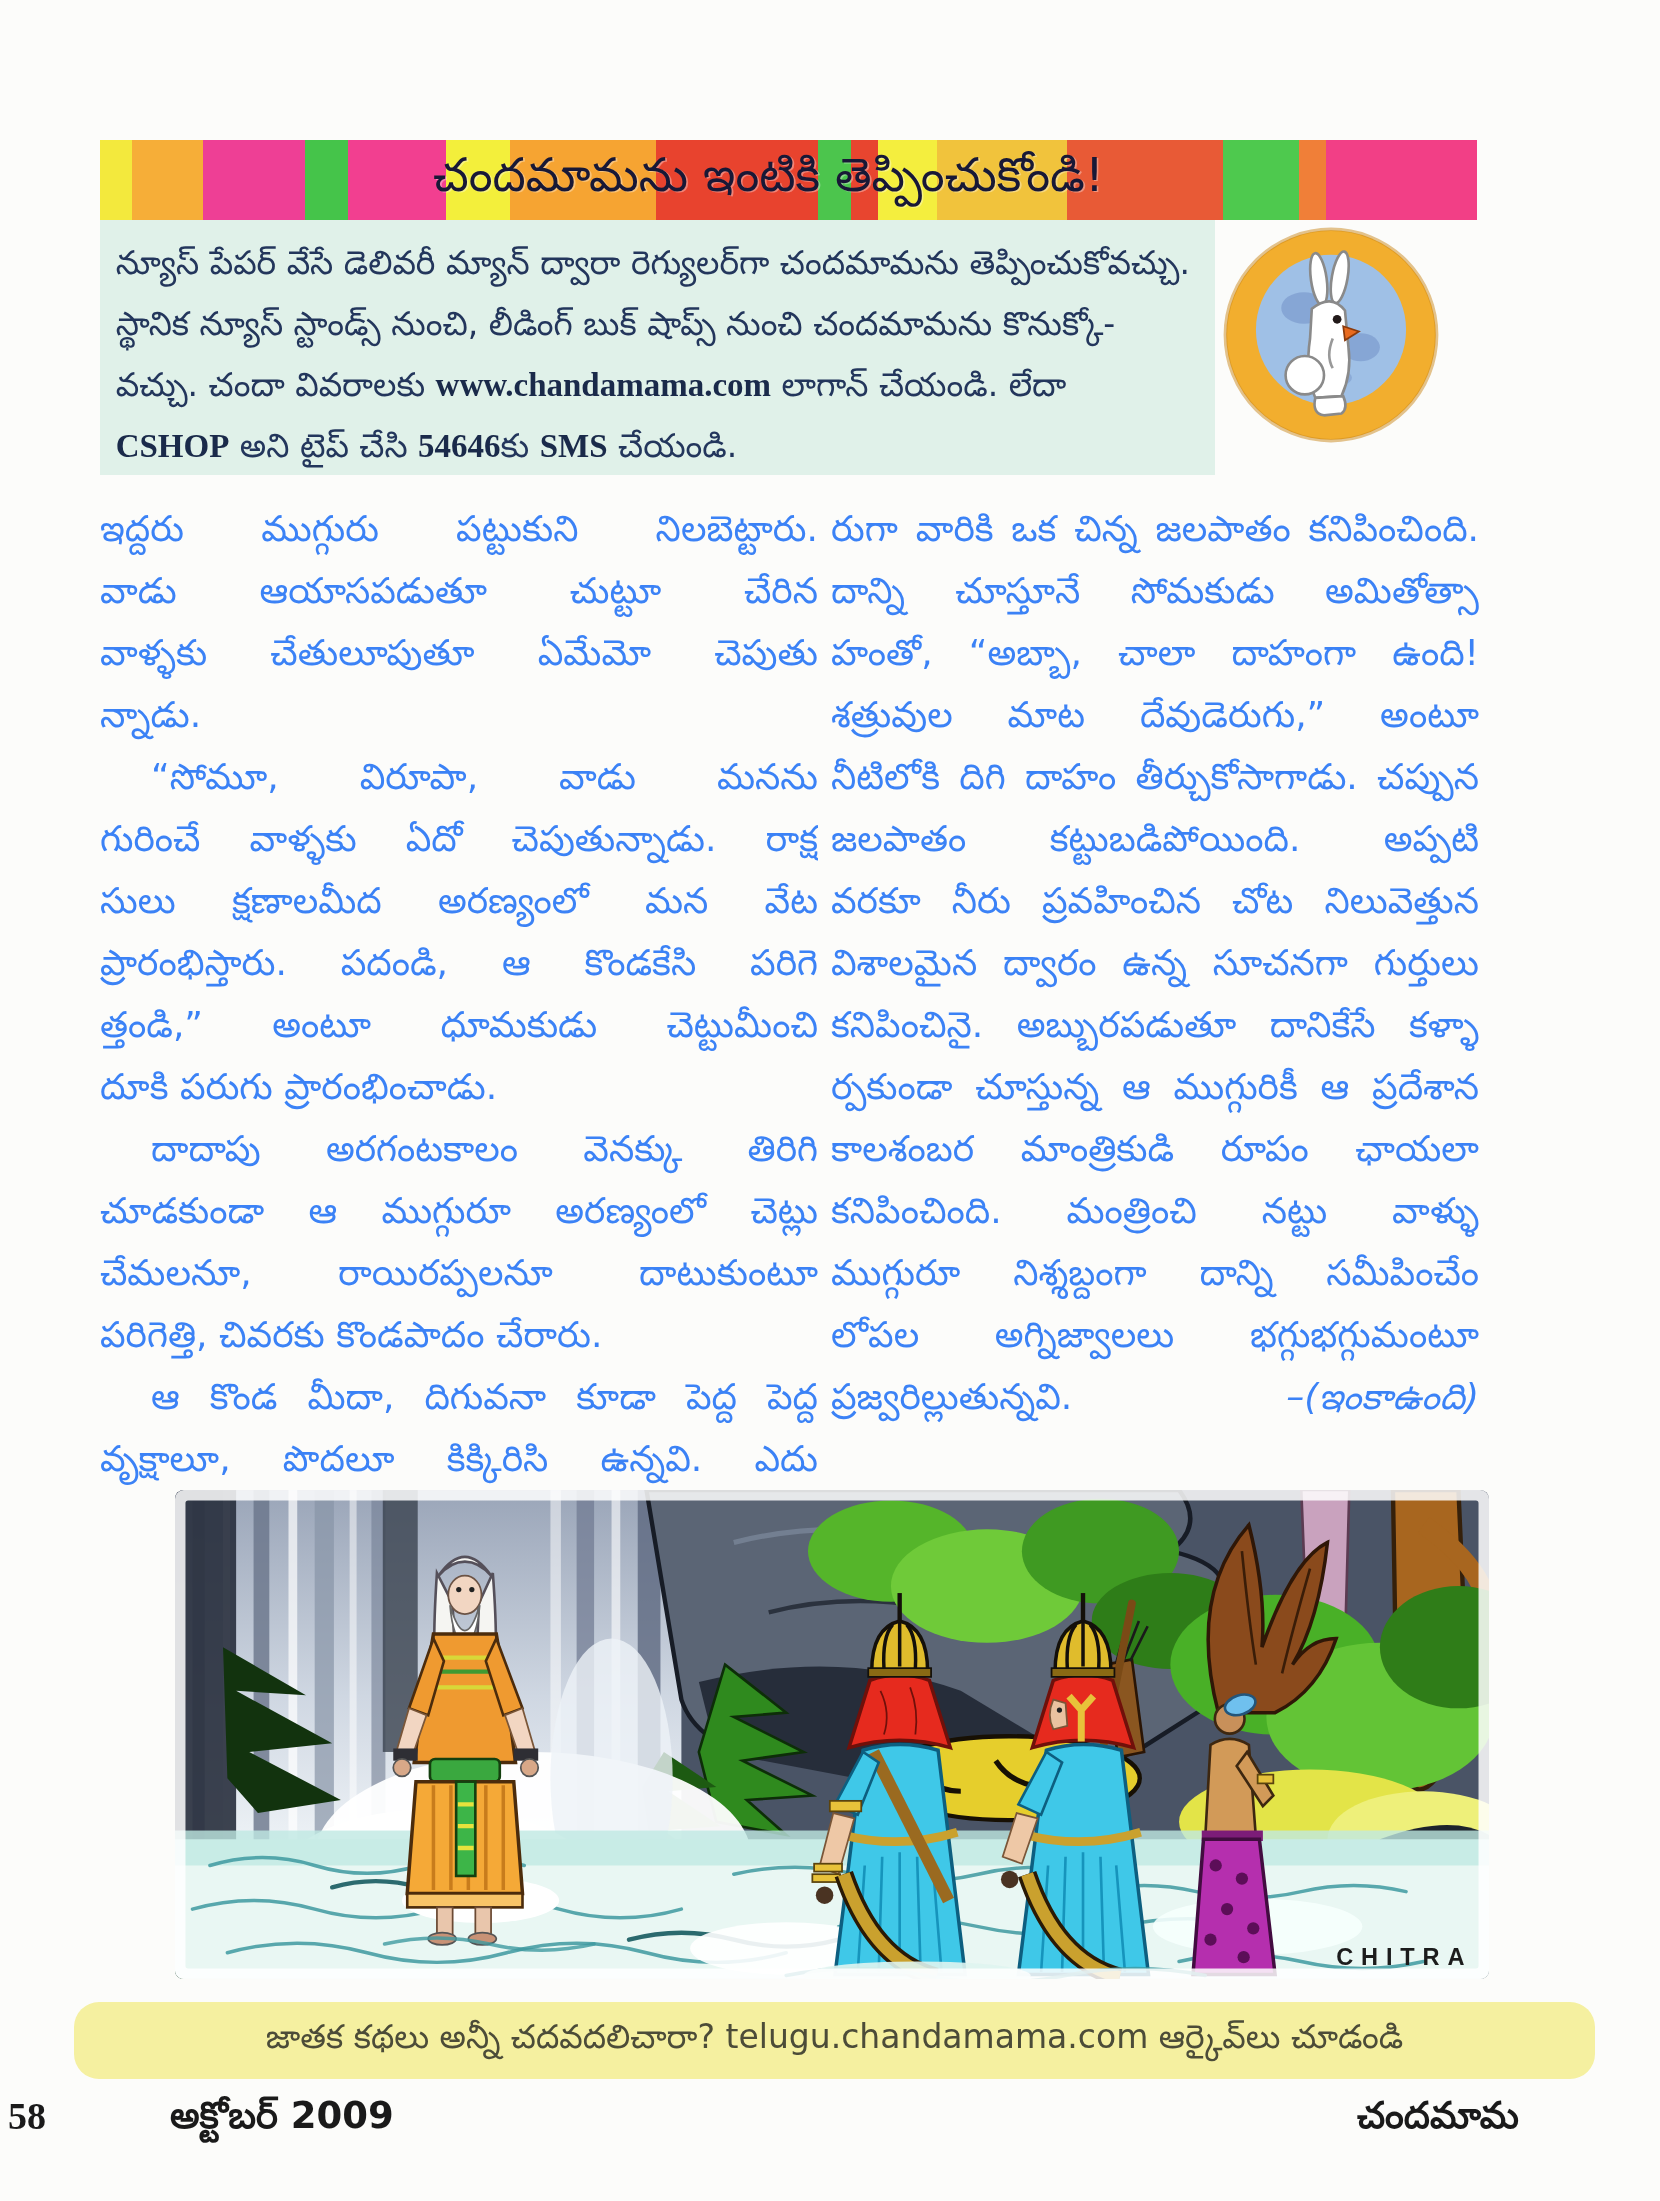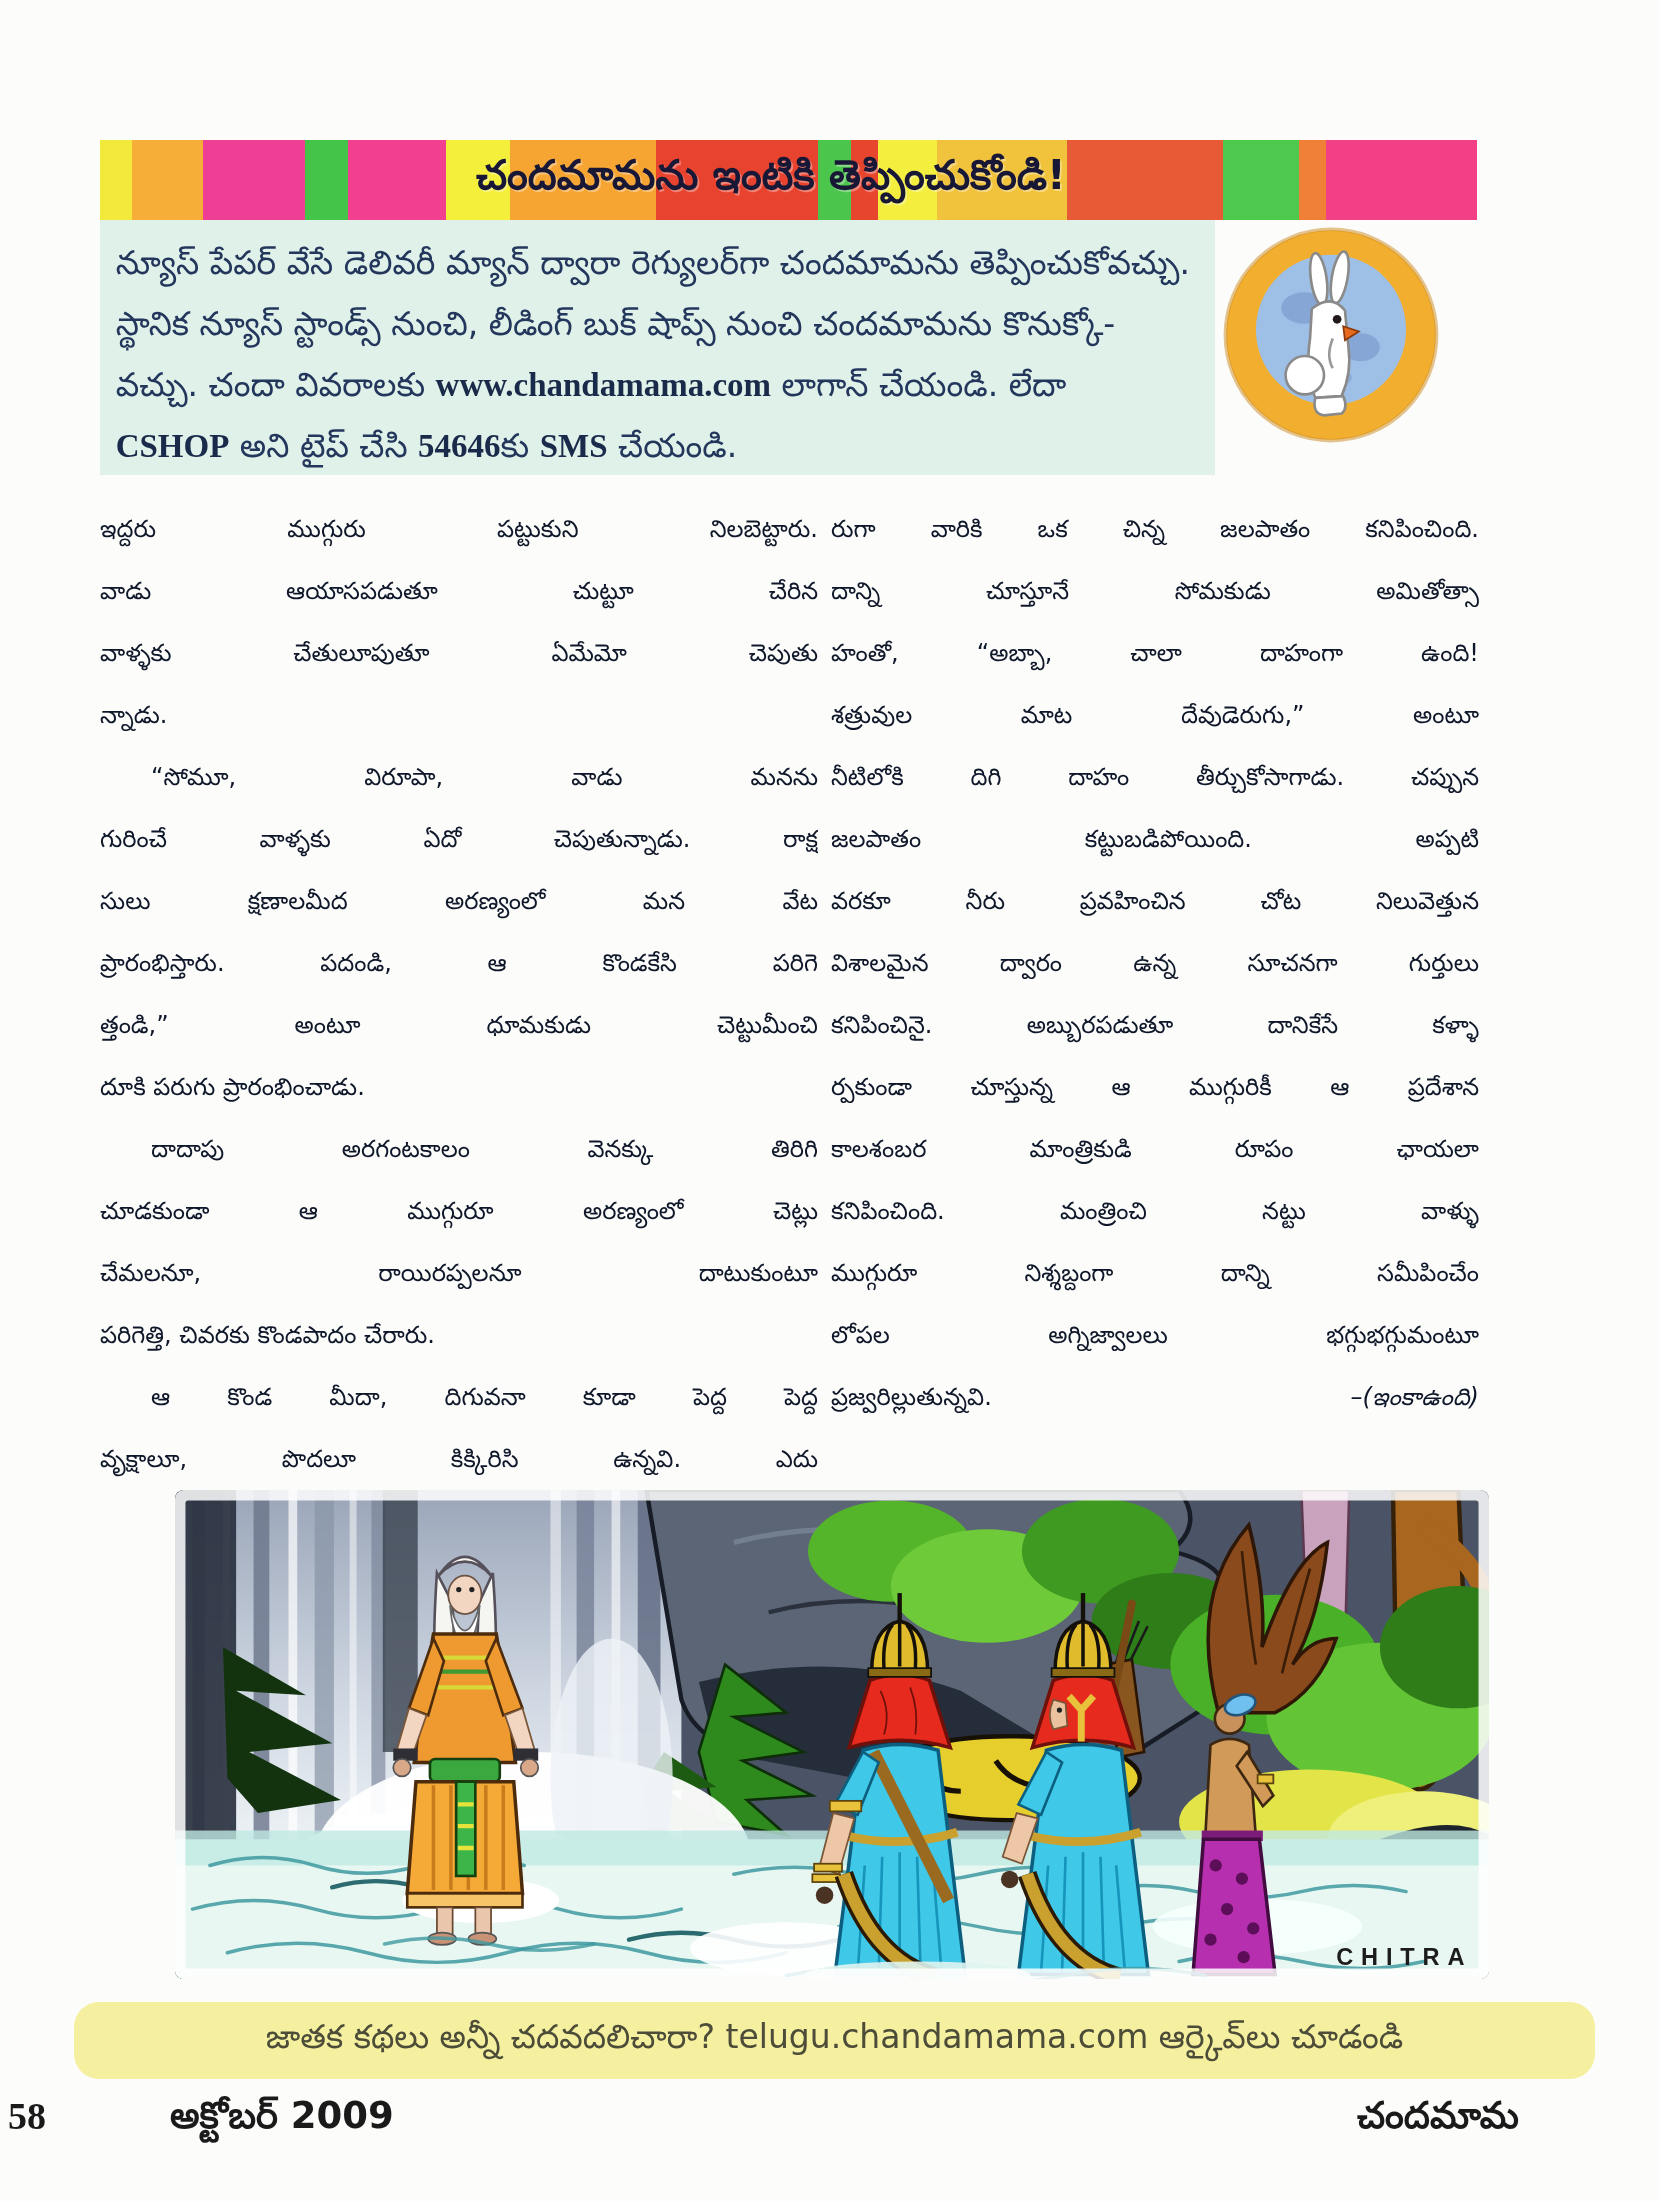--- a/index.html
+++ b/index.html
@@ -7,35 +7,35 @@
     position:relative;width:1660px;height:2201px;margin:0 auto;
     background:#fcfcfa;overflow:hidden;
     font-family:"DejaVu Sans","Liberation Sans",sans-serif;color:#111;
   }
   
   .banner{position:absolute;left:100px;top:140px;width:1377px;height:80px;}
   .banner-stripes{display:flex;width:100%;height:100%;}
   .banner-stripes .stripe{height:100%;}
   .banner-title{
     position:absolute;left:50%;top:50%;transform:translate(-53%,-50%);
-    font-size:41px;font-weight:bold;color:#181836;white-space:nowrap;
+    font-size:47px;font-weight:normal;color:#181836;white-space:nowrap;
     text-shadow:1.7px 1.7px 0 rgba(255,255,255,.35);
   }
   
   .ad-box{
     position:absolute;left:100px;top:220px;width:1115px;height:255px;
     background:#e0f1e9;padding:12.2px 0 0 15.7px;box-sizing:border-box;
     font-size:33px;color:#23365c;
   }
   .ad-line{height:61px;line-height:61px;white-space:nowrap;overflow:hidden;}
   .ad-bold{font-weight:bold;font-family:"Liberation Serif","DejaVu Serif",serif;color:#1a2a4a;}
   
   .logo{position:absolute;left:1221px;top:225px;width:220px;height:220px;}
   
-  .col{position:absolute;top:498px;font-size:24px;color:#0f172a;}
+  .col{position:absolute;top:498px;font-size:36px;color:#3b82f6;}
   .col-left{left:100px;width:718px;}
   .col-right{left:831px;width:648px;}
   .story-line{height:62px;line-height:62px;overflow:hidden;text-align:justify;text-align-last:justify;white-space:nowrap;}
   .story-line.pend{text-align-last:left;}
   .story-line.indent{padding-left:51px;}
   .last-line{display:flex;justify-content:space-between;height:62px;line-height:62px;}
   .continued{font-style:italic;}
   
   .illu{position:absolute;left:175px;top:1490px;width:1314px;height:489px;}
   .illu svg{display:block;border-radius:8.7px;}

